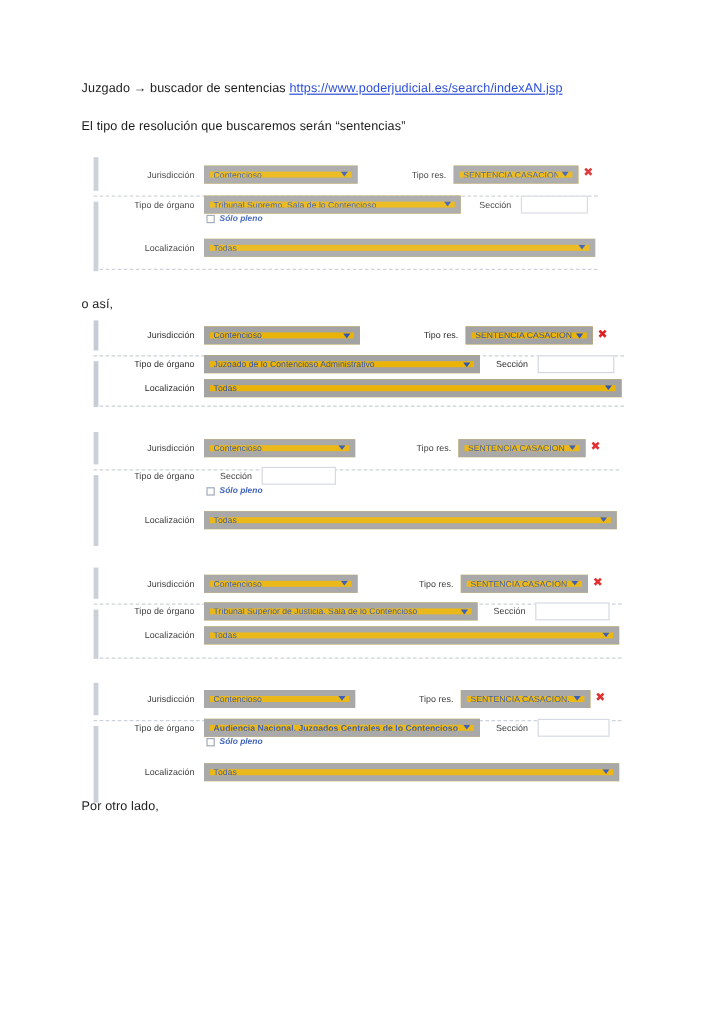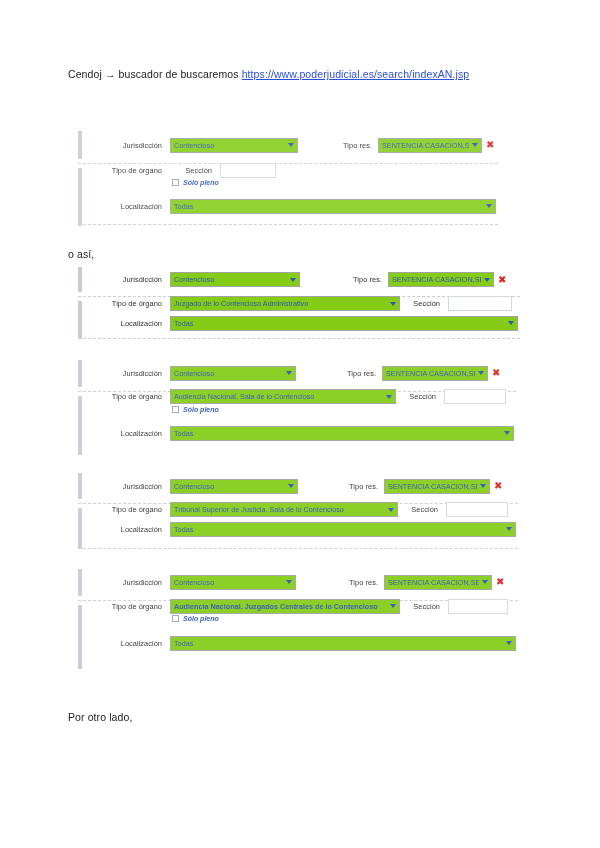--- a/index.html
+++ b/index.html
@@ -24,21 +24,21 @@
     white-space:nowrap;
   }
   .prose a {
     color:#2b4fd8;
     text-decoration:underline;
   }
   .l-intro  { top:66px; }
   .l-line2  { top:97px; }
   .l-line3  { top:111px; }
   .l-oasi   { top:246px; }
-  .l-porotro{ top:709px; }
+  .l-porotro{ top:664px; }
 
   
   .fblock {
     position:absolute;
     left:78px;
   }
   .fblock .accent {
     position:absolute;
     left:0; top:0;
     width:4px;
@@ -53,22 +53,22 @@
   .lbl {
     font-size:7.4px;
     color:#2d2d2d;
     text-align:right;
     padding-right:8px;
     white-space:nowrap;
     letter-spacing:0.05px;
   }
   .ctl {
     position:relative;
-    border:1px solid #a3a3a3;
-    background:#84cc16;
+    border:5px solid #a3a3a3;
+    background:#eab308;
     height:15px;
     display:flex;
     align-items:center;
     padding:0 3px;
     overflow:hidden;
   }
   .ctl .val {
     font-size:7.2px;
     color:#2f55b8;
     white-space:nowrap;
@@ -122,22 +122,23 @@
   
   .soft { filter:blur(0.22px); opacity:0.93; }
   .softer { filter:blur(0.38px); opacity:0.88; }
 </style>
 </head>
 <body>
 
 <div class="page">
 
   <div class="prose l-intro">
-    <span>Cendoj → buscador de buscaremos </span><a href="#">https://www.poderjudicial.es/search/indexAN.jsp</a>
-  </div>
+    <span>Juzgado → buscador de sentencias </span><a href="#">https://www.poderjudicial.es/search/indexAN.jsp</a>
+  </div>
+  <div class="prose l-line2">El tipo de resolución que buscaremos serán “sentencias”</div>
   <div class="prose l-oasi">o así,</div>
   <div class="prose l-porotro">Por otro lado,</div>
 
   <div class="fblock softer" style="top:131px; width:420px; height:95px;">
     <div class="accent" style="height:28px;"></div>
 
     <div class="row" style="padding-top:4px; height:24px;">
       <div class="lbl" style="width:92px;">Jurisdicción</div>
       <div class="ctl" style="width:128px;">
         <span class="val">Contencioso</span>
@@ -149,20 +150,24 @@
         <span class="caret"></span>
       </div>
       <span class="xmark">✖</span>
     </div>
 
     <div class="divider" style="left:0; top:32px; width:420px;"></div>
 
     <div class="accent" style="top:37px; height:58px;"></div>
     <div class="row" style="padding-top:8px; height:22px;">
       <div class="lbl" style="width:92px;">Tipo de órgano</div>
+      <div class="ctl" style="width:214px;">
+        <span class="val">Tribunal Supremo. Sala de lo Contencioso</span>
+        <span class="caret"></span>
+      </div>
       <div class="lbl" style="width:50px;">Sección</div>
       <div class="plain" style="width:56px;"></div>
     </div>
 
     <div class="solo" style="margin-left:94px; margin-top:2px;">
       <span class="box"></span>
       <span class="txt">Sólo pleno</span>
     </div>
 
     <div class="row" style="margin-top:10px; height:20px;">
@@ -230,24 +235,20 @@
         <span class="caret"></span>
       </div>
       <span class="xmark">✖</span>
     </div>
 
     <div class="divider" style="left:0; top:31px; width:438px;"></div>
 
     <div class="accent" style="top:36px; height:59px;"></div>
     <div class="row" style="padding-top:8px; height:21px;">
       <div class="lbl" style="width:92px;">Tipo de órgano</div>
-      <div class="ctl" style="width:226px;">
-        <span class="val">Audiencia Nacional. Sala de lo Contencioso</span>
-        <span class="caret"></span>
-      </div>
       <div class="lbl" style="width:48px;">Sección</div>
       <div class="plain" style="width:62px;"></div>
     </div>
 
     <div class="solo" style="margin-left:94px; margin-top:3px;">
       <span class="box"></span>
       <span class="txt">Sólo pleno</span>
     </div>
 
     <div class="row" style="margin-top:10px; height:20px;">

